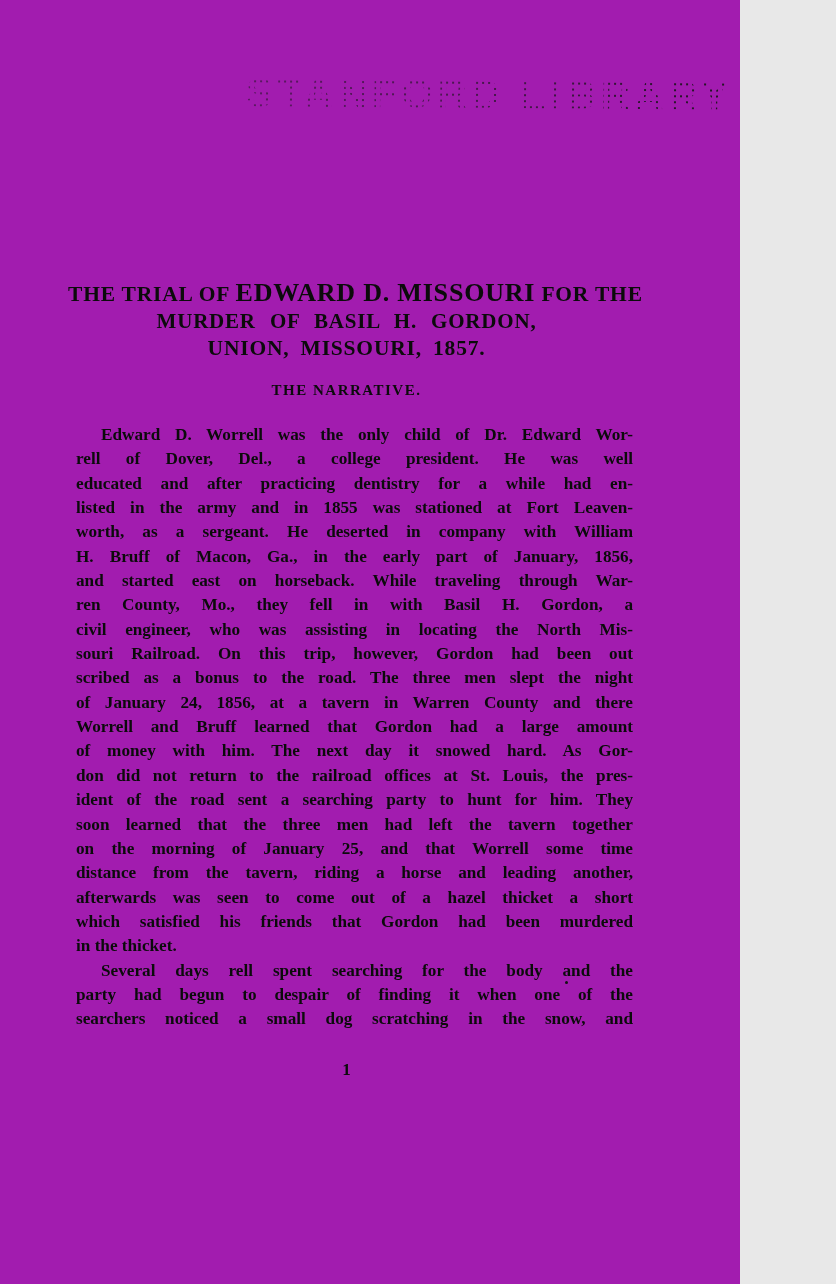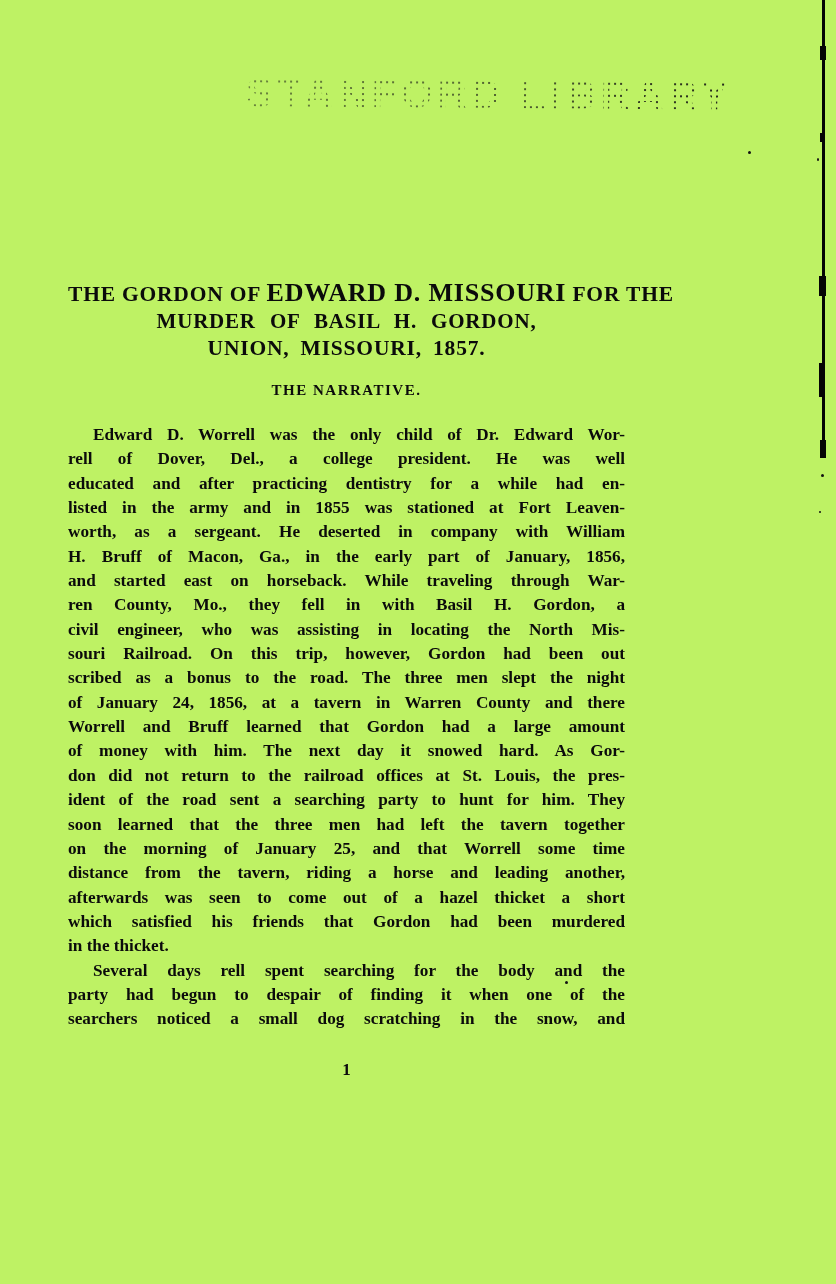--- a/index.html
+++ b/index.html
@@ -1,20 +1,20 @@
 <!DOCTYPE html>
 <html><head>
 <meta charset="utf-8">
 <style>
   html, body { margin: 0; padding: 0; background: #e8e8e8; }
   .page {
     position: relative;
-    width: 836px;
+    width: 740px;
     height: 1284px;
-    background: #bef264;
+    background: #a21caf;
     overflow: hidden;
     font-family: "Liberation Serif", serif;
     color: #0b0b0b;
   }
 
   
   .stamp {
     position: absolute;
     left: 246px;
     top: 62px;
@@ -75,21 +75,21 @@
     width: 557px;
     text-align: center;
     font-weight: bold;
     font-size: 15px;
     letter-spacing: 1.5px;
   }
 
   
   .body-text {
     position: absolute;
-    left: 68px;
+    left: 76px;
     top: 423px;
     width: 557px;
     font-size: 17.2px;
     line-height: 24.35px;
     font-weight: bold;
   }
   .tline {
     text-align: justify;
     text-align-last: justify;
   }
@@ -120,21 +120,21 @@
   <div class="binding-blob" style="left:819px; top:363px; width:6px; height:34px;"></div>
   <div class="binding-blob" style="left:820px; top:440px; width:6px; height:18px;"></div>
 
   <div class="speck" style="left:748px; top:151px; width:3px; height:3px;"></div>
   <div class="speck" style="left:817px; top:158px; width:2px; height:3px;"></div>
   <div class="speck" style="left:821px; top:474px; width:3px; height:3px;"></div>
   <div class="speck" style="left:819px; top:511px; width:2px; height:2px;"></div>
   <div class="speck" style="left:565px; top:981px; width:3px; height:3px;"></div>
 
   <div class="title-block">
-    <div class="title-line1"><span>THE GORDON OF </span><span class="title-large">EDWARD D. MISSOURI</span><span> FOR THE</span></div>
+    <div class="title-line1"><span>THE TRIAL OF </span><span class="title-large">EDWARD D. MISSOURI</span><span> FOR THE</span></div>
     <div class="title-line2">MURDER OF BASIL H. GORDON,</div>
     <div class="title-line3">UNION, MISSOURI, 1857.</div>
   </div>
 
   <div class="narrative-heading">THE NARRATIVE.</div>
 
   <div class="body-text">
     <div class="para short-last">
         <div class="tline">Edward D. Worrell was the only child of Dr. Edward Wor-</div>
         <div class="tline">rell of Dover, Del., a college president. He was well</div>

